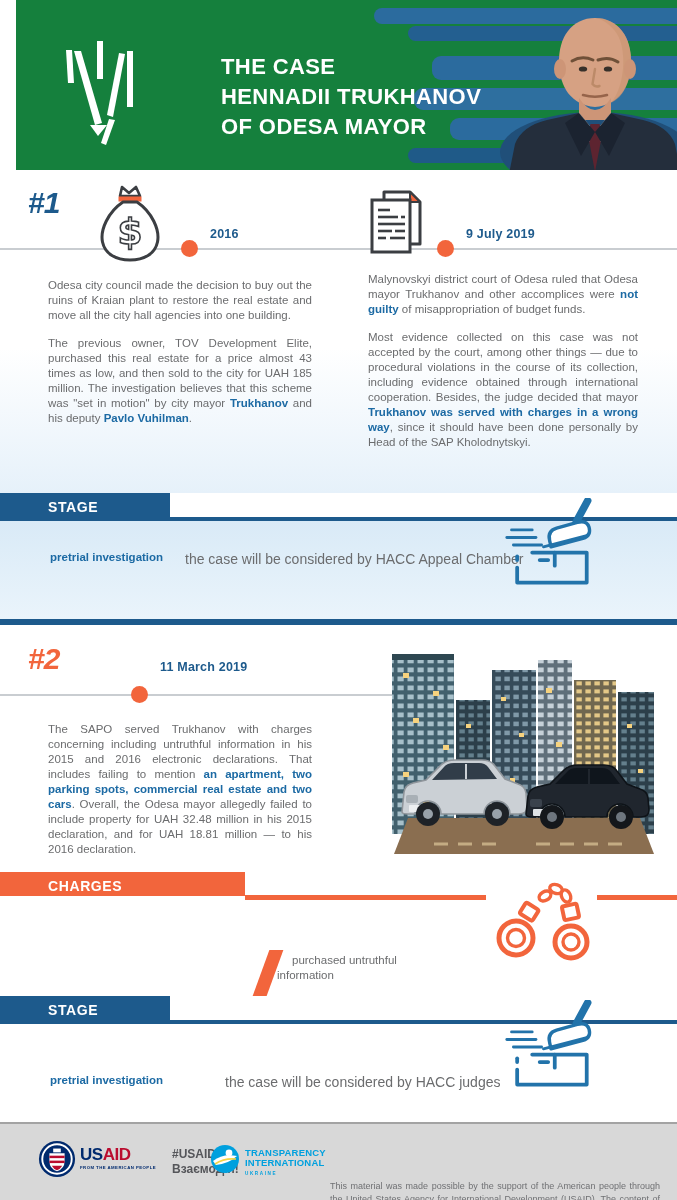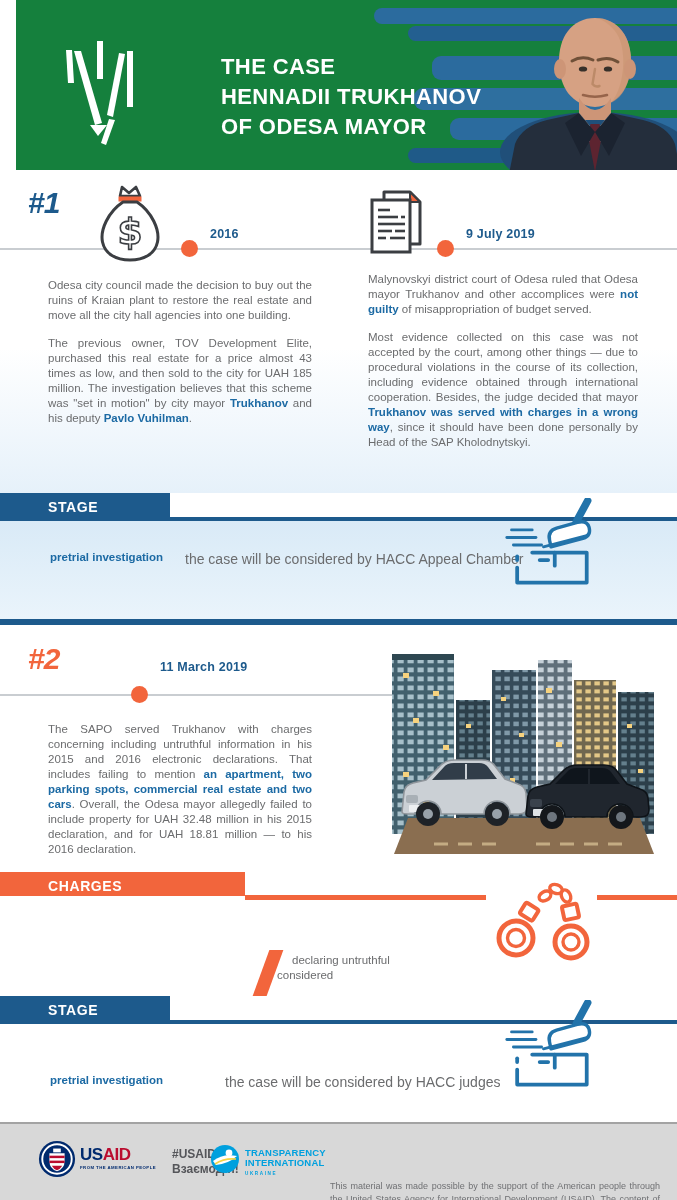--- a/index.html
+++ b/index.html
@@ -152,21 +152,21 @@
 
   <div class="dot" style="left:437px;top:240px"></div>
   <div class="date" style="left:466px;top:227px">9 July 2019</div>
 
   <div class="para-col" style="left:48px;top:278px;width:264px">
     <p><span>Odesa city council made the decision to buy out the ruins of Kraian plant to restore the real estate and move all the city hall agencies into one building.</span></p>
     <p><span>The previous owner, TOV Development Elite, purchased this real estate for a price almost 43 times as low, and then sold to the city for UAH 185 million. The investigation believes that this scheme was "set in motion" by city mayor </span><span class="em">Trukhanov</span><span> and his deputy </span><span class="em">Pavlo Vuhilman</span><span>.</span></p>
   </div>
 
   <div class="para-col" style="left:368px;top:272px;width:270px">
-    <p><span>Malynovskyi district court of Odesa ruled that Odesa mayor Trukhanov and other accomplices were </span><span class="em">not guilty</span><span> of misappropriation of budget served.</span></p>
+    <p><span>Malynovskyi district court of Odesa ruled that Odesa mayor Trukhanov and other accomplices were </span><span class="em">not guilty</span><span> of misappropriation of budget funds.</span></p>
     <p><span>Most evidence collected on this case was not accepted by the court, among other things — due to procedural violations in the course of its collection, including evidence obtained through international cooperation. Besides, the judge decided that mayor </span><span class="em">Trukhanov was served with charges in a wrong way</span><span>, since it should have been done personally by Head of the SAP Kholodnytskyi.</span></p>
   </div>
 
   <div class="band band-blue" style="left:0;top:493px">STAGE</div>
   <div class="rule rule-blue" style="left:0;top:517px;width:677px;height:4px"></div>
   <div class="stage-panel" style="top:521px;height:98px"></div>
   <div class="stage-bottom" style="top:619px"></div>
 
   <svg class="icon-abs" style="left:504px;top:498px;z-index:3" width="94" height="94" viewBox="0 0 100 100" aria-hidden="true">
     <g stroke="#2273aa" fill="none" stroke-width="4" stroke-linecap="round" stroke-linejoin="round">
@@ -285,21 +285,21 @@
       <ellipse cx="56" cy="22" rx="6.4" ry="4.4" stroke-width="3.4" transform="rotate(-30 56 22)"></ellipse>
       <ellipse cx="67" cy="15" rx="6.4" ry="4.4" stroke-width="3.4" transform="rotate(18 67 15)"></ellipse>
       <ellipse cx="77" cy="22" rx="6.4" ry="4.4" stroke-width="3.4" transform="rotate(65 77 22)"></ellipse>
       <rect x="74" y="31" width="15" height="14" rx="2" stroke-width="4" transform="rotate(-12 81 38)"></rect>
       <circle cx="82" cy="68" r="16" stroke-width="5"></circle>
       <circle cx="82" cy="68" r="8" stroke-width="3.4"></circle>
     </g>
   </svg>
 
   <div class="slash" style="left:261px;top:950px"></div>
-  <div class="charge-text" style="left:277px;top:953px">declaring untruthful considered</div>
+  <div class="charge-text" style="left:277px;top:953px">purchased untruthful information</div>
 
   <div class="band band-blue" style="left:0;top:996px">STAGE</div>
   <div class="rule rule-blue" style="left:0;top:1020px;width:677px;height:4px"></div>
 
   <svg class="icon-abs" style="left:504px;top:1000px;z-index:3" width="94" height="94" viewBox="0 0 100 100" aria-hidden="true">
     <g stroke="#2273aa" fill="none" stroke-width="4" stroke-linecap="round" stroke-linejoin="round">
       <line x1="77" y1="25" x2="89" y2="3" stroke-width="8"></line>
       <path d="M50 52 L84 43 Q93 40 90.5 31 Q88 23 78 26 L56 32 Q46 35 48.5 45 Z" fill="#ffffff" stroke-width="3.6"></path>
       <line x1="42" y1="52" x2="88" y2="40" stroke-width="3"></line>
       <polyline points="30,58 88,58 88,90 14,90 14,74"></polyline>

